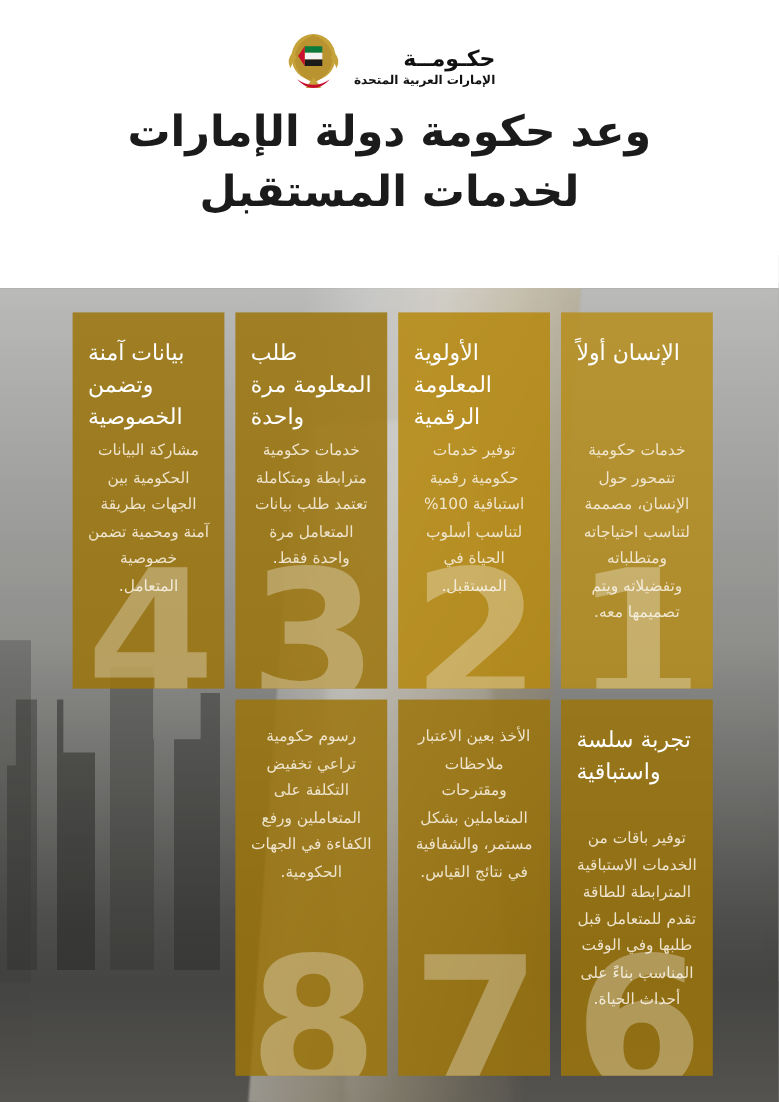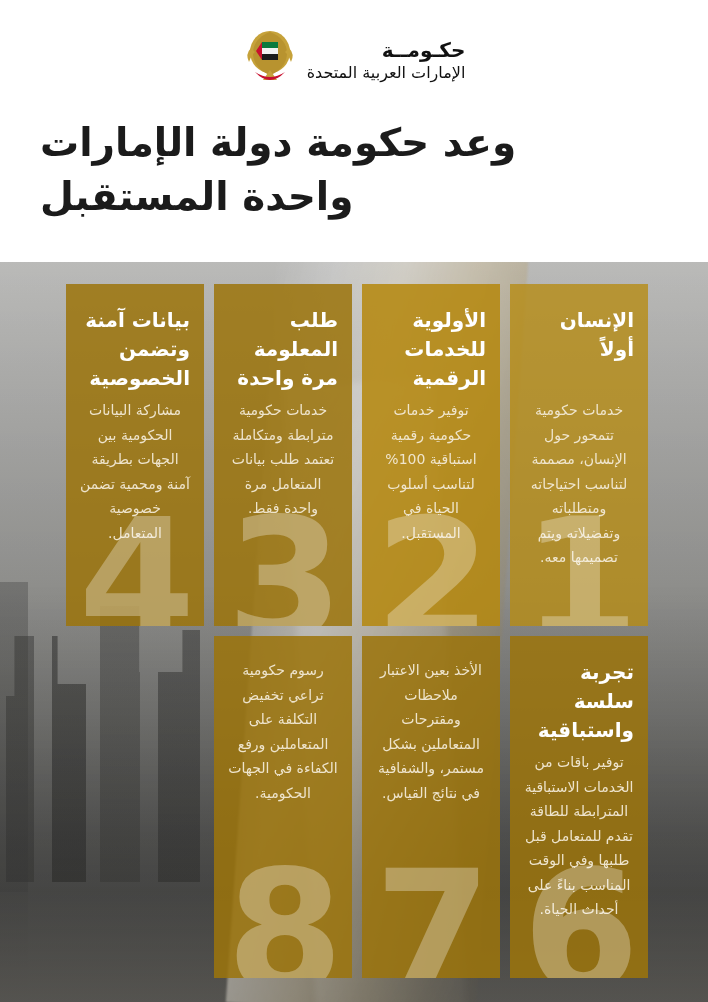--- a/index.html
+++ b/index.html
@@ -40,27 +40,26 @@
     text-align: right;
     line-height: 1.25;
     color: #111111;
   }
   .gov-text .line1 {
     font-size: 20px;
     font-weight: bold;
     letter-spacing: 1px;
   }
   .gov-text .line2 {
-    font-size: 16px;
-    font-weight: normal;
+    font-size: 11px;
+    font-weight: bold;
   }
 
   .title-block {
-    text-align: left;
-    margin-top: 22px;
+    text-align: center;
     padding: 0 40px;
   }
   .title-block .t-line {
     font-size: 39px;
     font-weight: bold;
     color: #1b1b1b;
     line-height: 1.38;
     letter-spacing: 0.5px;
   }
 
@@ -162,23 +161,23 @@
     background: rgba(181,137,17,0.88);
     overflow: hidden;
     padding: 22px 14px 0 14px;
     box-sizing: border-box;
     color: #ffffff;
   }
   .card.light { background: rgba(183,140,20,0.80); }
   .card.dark  { background: rgba(156,117,12,0.86); }
   .card-title {
     font-size: 20px;
-    font-weight: bold;
+    font-weight: normal;
     line-height: 1.45;
-    text-align: right;
+    text-align: left;
     color: #ffffff;
     min-height: 92px;
   }
   .card-desc {
     font-size: 14px;
     line-height: 1.75;
     text-align: center;
     color: #f3ead6;
     opacity: 0.95;
   }
@@ -219,21 +218,21 @@
           <path d="M12 46 q15 10 30 0 q-15 16 -30 0 z" fill="#c8102e"></path>
           <path d="M8 22 q-6 6 -2 14 q3 -8 6 -10 z" fill="#c6a23a"></path>
           <path d="M46 22 q6 6 2 14 q-3 -8 -6 -10 z" fill="#c6a23a"></path>
         </g>
       </svg>
     </div>
   </div>
 
   <div class="title-block">
     <div class="t-line">وعد حكومة دولة الإمارات</div>
-    <div class="t-line">واحدة المستقبل</div>
+    <div class="t-line">لخدمات المستقبل</div>
   </div>
 </div>
 
 <div class="board">
   <div class="bg"></div>
   <div class="bg-towers"></div>
   <div class="bg-buildings"></div>
   <div class="bg-ground"></div>
   <div class="flag-drape"></div>
   <div class="flag-drape2"></div>
@@ -241,21 +240,21 @@
 
   <div class="grid">
 
     <div class="card light">
       <div class="card-title">الإنسان أولاً</div>
       <div class="card-desc">خدمات حكومية تتمحور حول الإنسان، مصممة لتناسب احتياجاته ومتطلباته وتفضيلاته ويتم تصميمها معه.</div>
       <div class="card-num">1</div>
     </div>
 
     <div class="card">
-      <div class="card-title">الأولوية للخدمات الرقمية</div>
+      <div class="card-title">الأولوية المعلومة الرقمية</div>
       <div class="card-desc">توفير خدمات حكومية رقمية استباقية 100% لتناسب أسلوب الحياة في المستقبل.</div>
       <div class="card-num">2</div>
     </div>
 
     <div class="card dark">
       <div class="card-title">طلب المعلومة مرة واحدة</div>
       <div class="card-desc">خدمات حكومية مترابطة ومتكاملة تعتمد طلب بيانات المتعامل مرة واحدة فقط.</div>
       <div class="card-num">3</div>
     </div>
 

